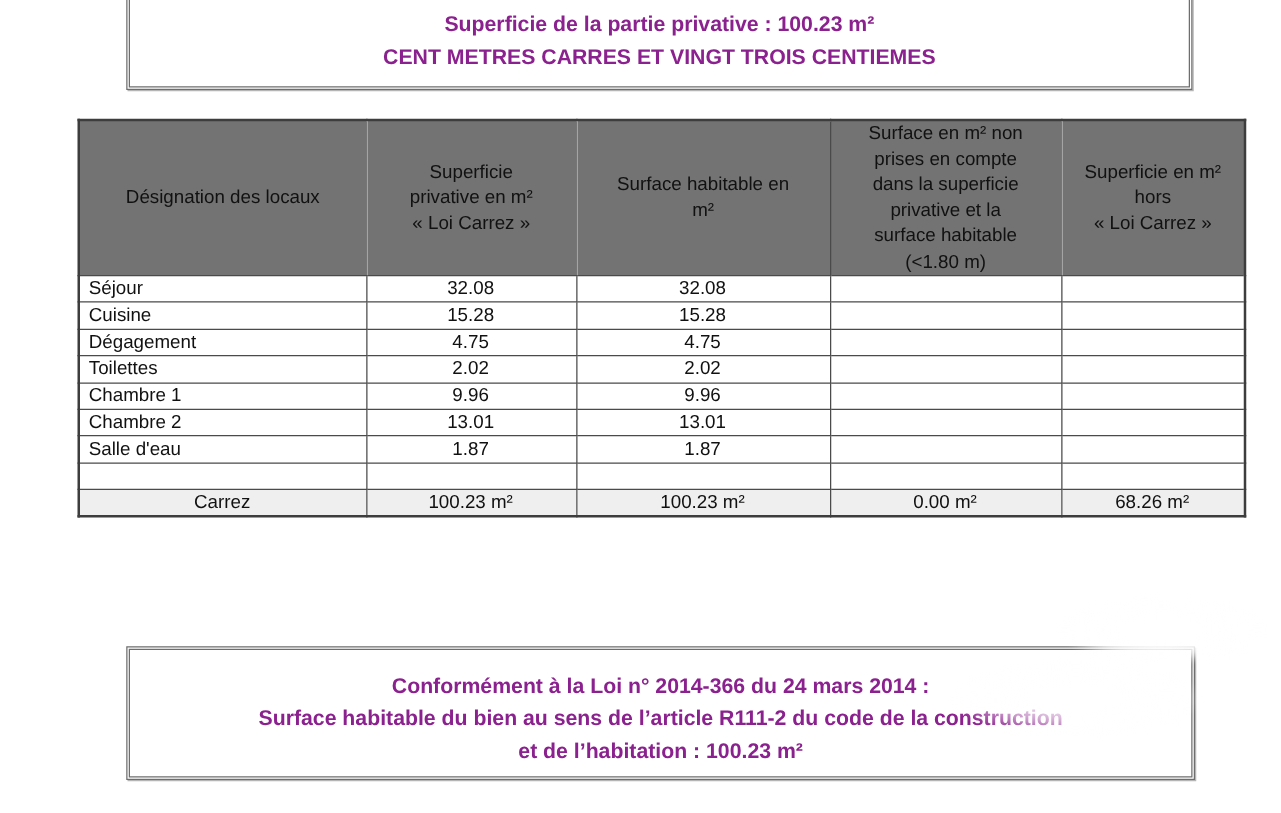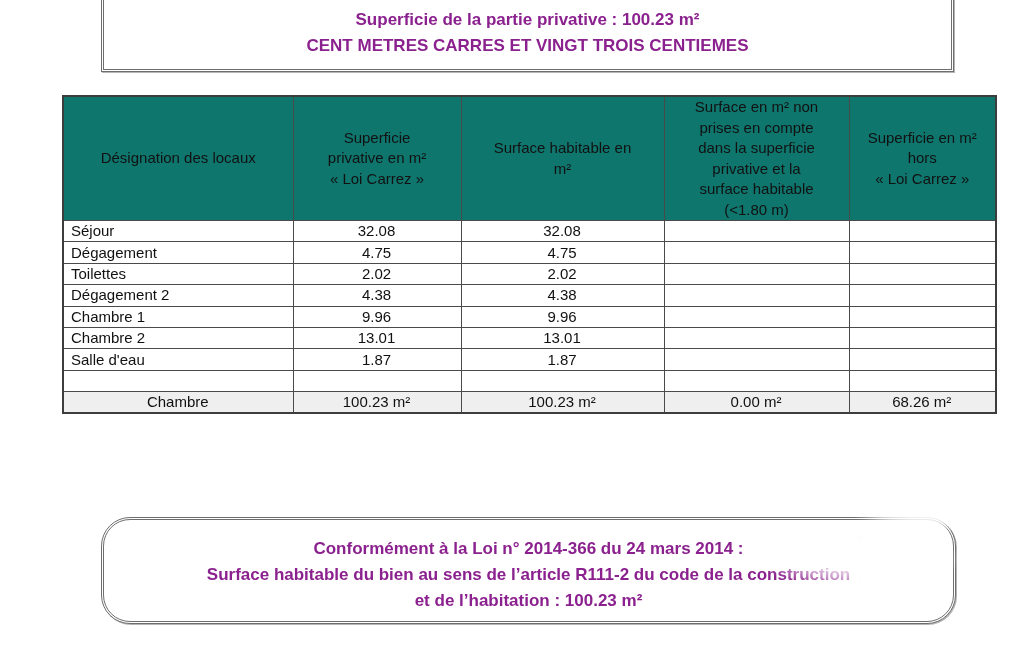--- a/index.html
+++ b/index.html
@@ -19,40 +19,40 @@
     text-align: center;
   }
   .frame-box .purple-line {
     color: #8B218E;
     font-weight: bold;
     font-size: 17px;
     line-height: 26px;
     white-space: nowrap;
   }
   #top-box { left: 101px; top: -14px; width: 853px; height: 86px; padding-top: 18px; }
-  #bottom-box { left: 101px; top: 517px; width: 855px; height: 107px; padding-top: 16px; border-radius: 29px; }
+  #bottom-box { left: 101px; top: 517px; width: 855px; height: 107px; padding-top: 16px; }
 
   
   #surface-table {
     position: absolute;
     left: 62px; top: 95px;
     width: 933px;
     border-collapse: collapse;
     table-layout: fixed;
     font-size: 15px;
     color: #111111;
   }
   #surface-table th, #surface-table td {
     border: 1px solid #4a4a4a;
     overflow: hidden;
   }
   #surface-table { border: 2px solid #3d3d3d; }
   #surface-table thead th {
     height: 124px;
-    background: #0f766e;
+    background: #737373;
     font-weight: normal;
     text-align: center;
     vertical-align: middle;
     white-space: pre-line;
     line-height: 20.5px;
     padding: 0 4px;
   }
   #surface-table tbody tr { height: 21.4px; }
   #surface-table tbody td {
     vertical-align: middle;
@@ -117,37 +117,37 @@
     </thead>
     <tbody>
       <tr>
         <td>Séjour</td>
         <td class="num">32.08</td>
         <td class="num">32.08</td>
         <td class="num"></td>
         <td class="num"></td>
       </tr>
       <tr>
+        <td>Cuisine</td>
+        <td class="num">15.28</td>
+        <td class="num">15.28</td>
+        <td class="num"></td>
+        <td class="num"></td>
+      </tr>
+      <tr>
         <td>Dégagement</td>
         <td class="num">4.75</td>
         <td class="num">4.75</td>
         <td class="num"></td>
         <td class="num"></td>
       </tr>
       <tr>
         <td>Toilettes</td>
         <td class="num">2.02</td>
         <td class="num">2.02</td>
-        <td class="num"></td>
-        <td class="num"></td>
-      </tr>
-      <tr>
-        <td>Dégagement 2</td>
-        <td class="num">4.38</td>
-        <td class="num">4.38</td>
         <td class="num"></td>
         <td class="num"></td>
       </tr>
       <tr>
         <td>Chambre 1</td>
         <td class="num">9.96</td>
         <td class="num">9.96</td>
         <td class="num"></td>
         <td class="num"></td>
       </tr>
@@ -166,21 +166,21 @@
         <td class="num"></td>
       </tr>
       <tr>
         <td></td>
         <td class="num"></td>
         <td class="num"></td>
         <td class="num"></td>
         <td class="num"></td>
       </tr>
       <tr class="totals-row">
-        <td class="label">Chambre</td>
+        <td class="label">Carrez</td>
         <td class="num">100.23 m²</td>
         <td class="num">100.23 m²</td>
         <td class="num">0.00 m²</td>
         <td class="num">68.26 m²</td>
       </tr>
     </tbody>
   </table>
 
   <div class="frame-box" id="bottom-box">
     <div class="purple-line">Conformément à la Loi n° 2014-366 du 24 mars 2014 :</div>

